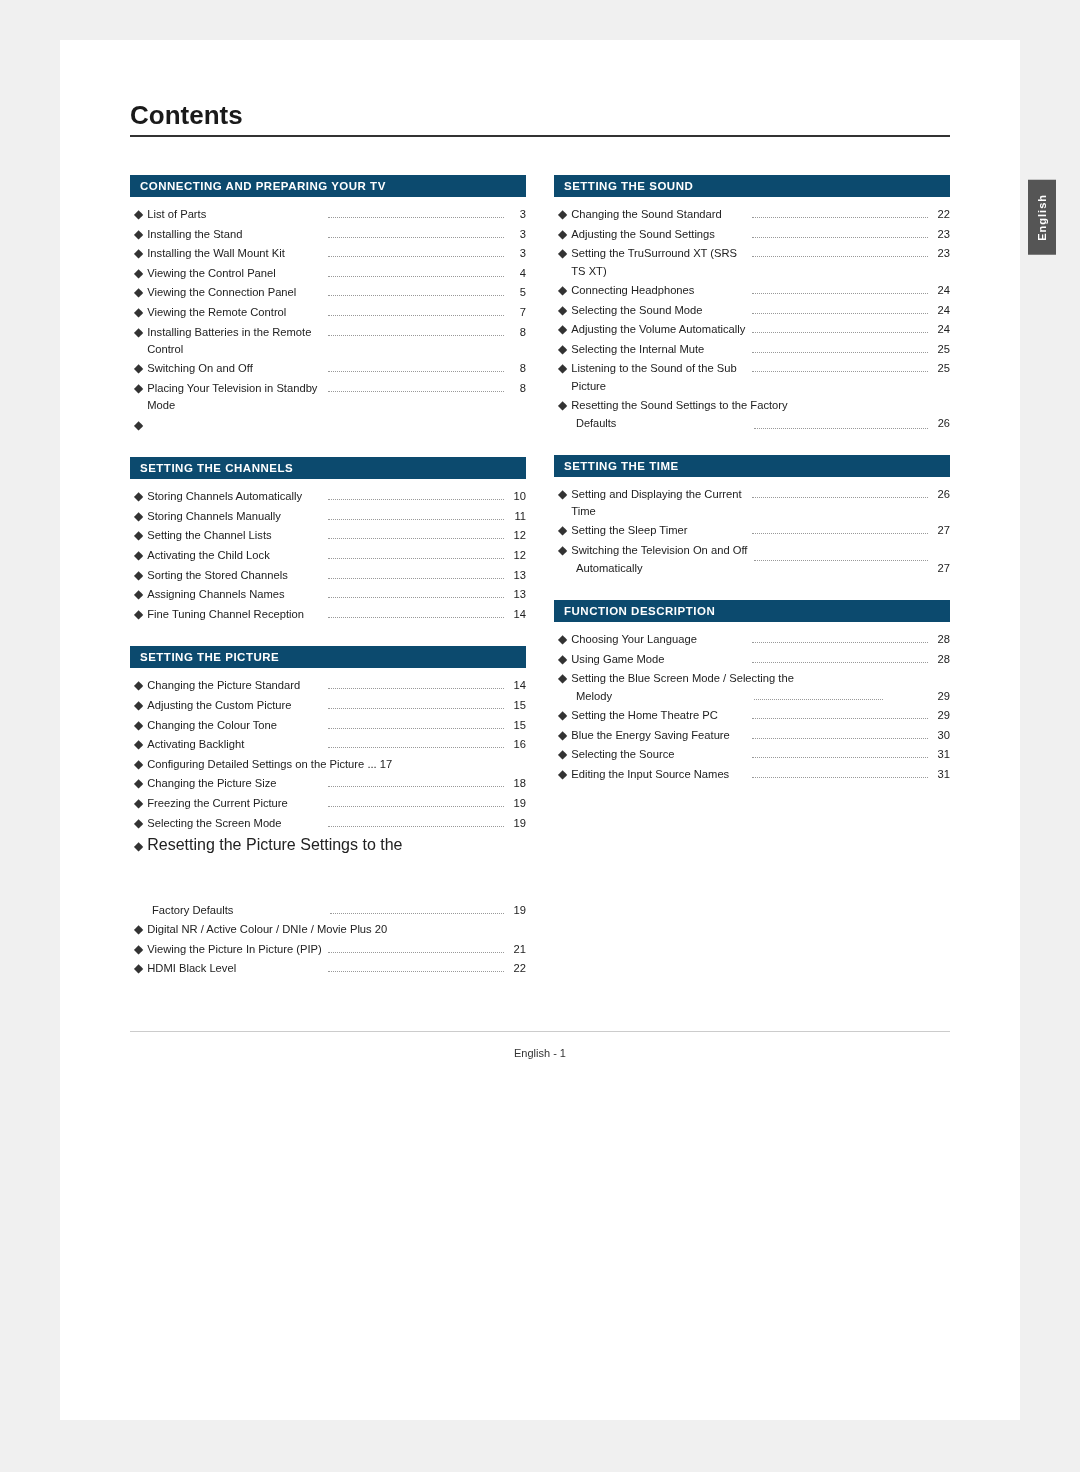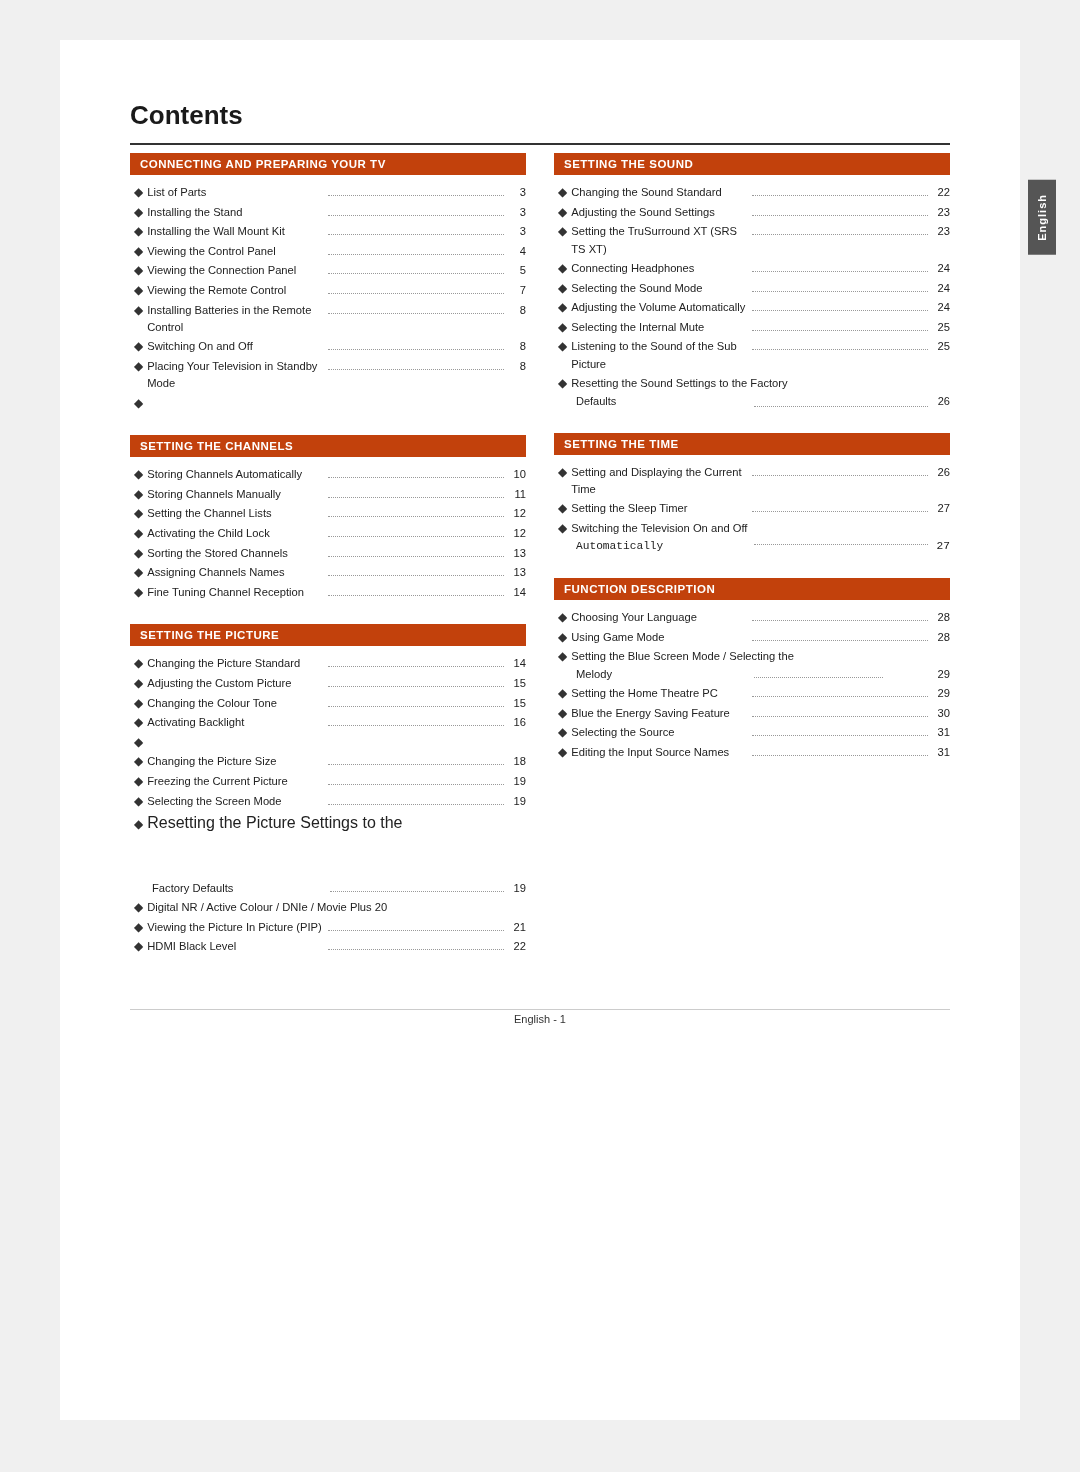--- a/index.html
+++ b/index.html
@@ -29,36 +29,36 @@
       transform: rotate(180deg);
       font-size: 11px;
       font-weight: bold;
       padding: 14px 8px;
       letter-spacing: 1px;
     }
     h1.contents-title {
       font-size: 26px;
       font-weight: bold;
       color: #1a1a1a;
-      margin-bottom: 8px;
+      margin-bottom: 38px;
       border-bottom: 2px solid #333;
-      padding-bottom: 12px;
+      padding-bottom: 4px;
     }
     .two-col {
       display: flex;
       gap: 28px;
     }
     .col {
       flex: 1;
     }
     .section {
       margin-bottom: 22px;
     }
     .section-header {
-      background: #c2410c;
+      background: #0c4a6e;
       color: #ffffff;
       font-size: 11.5px;
       font-weight: bold;
       padding: 5px 10px;
       text-transform: uppercase;
       letter-spacing: 0.5px;
       margin-bottom: 8px;
     }
     .toc-list {
       list-style: none;
@@ -99,21 +99,21 @@
       flex: 1;
       display: flex;
       align-items: baseline;
     }
     .footer-bar {
       text-align: center;
       margin-top: 30px;
       font-size: 11px;
       color: #333;
       border-top: 1px solid #ccc;
-      padding-top: 3px;
+      padding-top: 15px;
     }
   </style>
 </head>
 <body>
 
 <div class="page">
   <div class="sidebar-tab">English</div>
 
   <h1 class="contents-title">Contents</h1>
 
@@ -295,20 +295,21 @@
             <span class="bullet">◆</span>
             <span class="entry-wrap">
               <span class="entry-text">Activating Backlight</span>
               <span class="dots"></span>
               <span class="page-num">16</span>
             </span>
           </li>
 
           <li>
             <span class="bullet">◆</span>
+            <span class="entry-text" style="flex:1;font-size:11.2px;">Configuring Detailed Settings on the Picture ... 17</span>
           </li>
           <li>
             <span class="bullet">◆</span>
             <span class="entry-wrap">
               <span class="entry-text">Changing the Picture Size</span>
               <span class="dots"></span>
               <span class="page-num">18</span>
             </span>
           </li>
           <li>
@@ -467,21 +468,21 @@
               <span class="dots"></span>
               <span class="page-num">27</span>
             </span>
           </li>
 
           <li style="display:block; padding-left:4px;">
             <div style="display:flex; align-items:baseline; font-size:11.2px; color:#222;">
               <span class="bullet" style="margin-right:4px;">◆</span>
               <span style="font-size:11.2px;">Switching the Television On and Off</span>
             </div>
-            <div style="display:flex; align-items:center; padding-left:18px; font-size:11.2px; color:#222;font-family:Liberation Mono, monospace;">
+            <div style="display:flex; align-items:flex-start; padding-left:18px; font-size:11.2px; color:#222;">
               <span style="flex:1;">Automatically</span>
               <span style="flex:1; border-bottom:1px dotted #999; margin:0 4px 3px 4px; min-width:10px;"></span>
               <span style="min-width:18px;text-align:right;">27</span>
             </div>
           </li>
         </ul>
       </div>
 
       <div class="section">
         <div class="section-header">Function Description</div>

